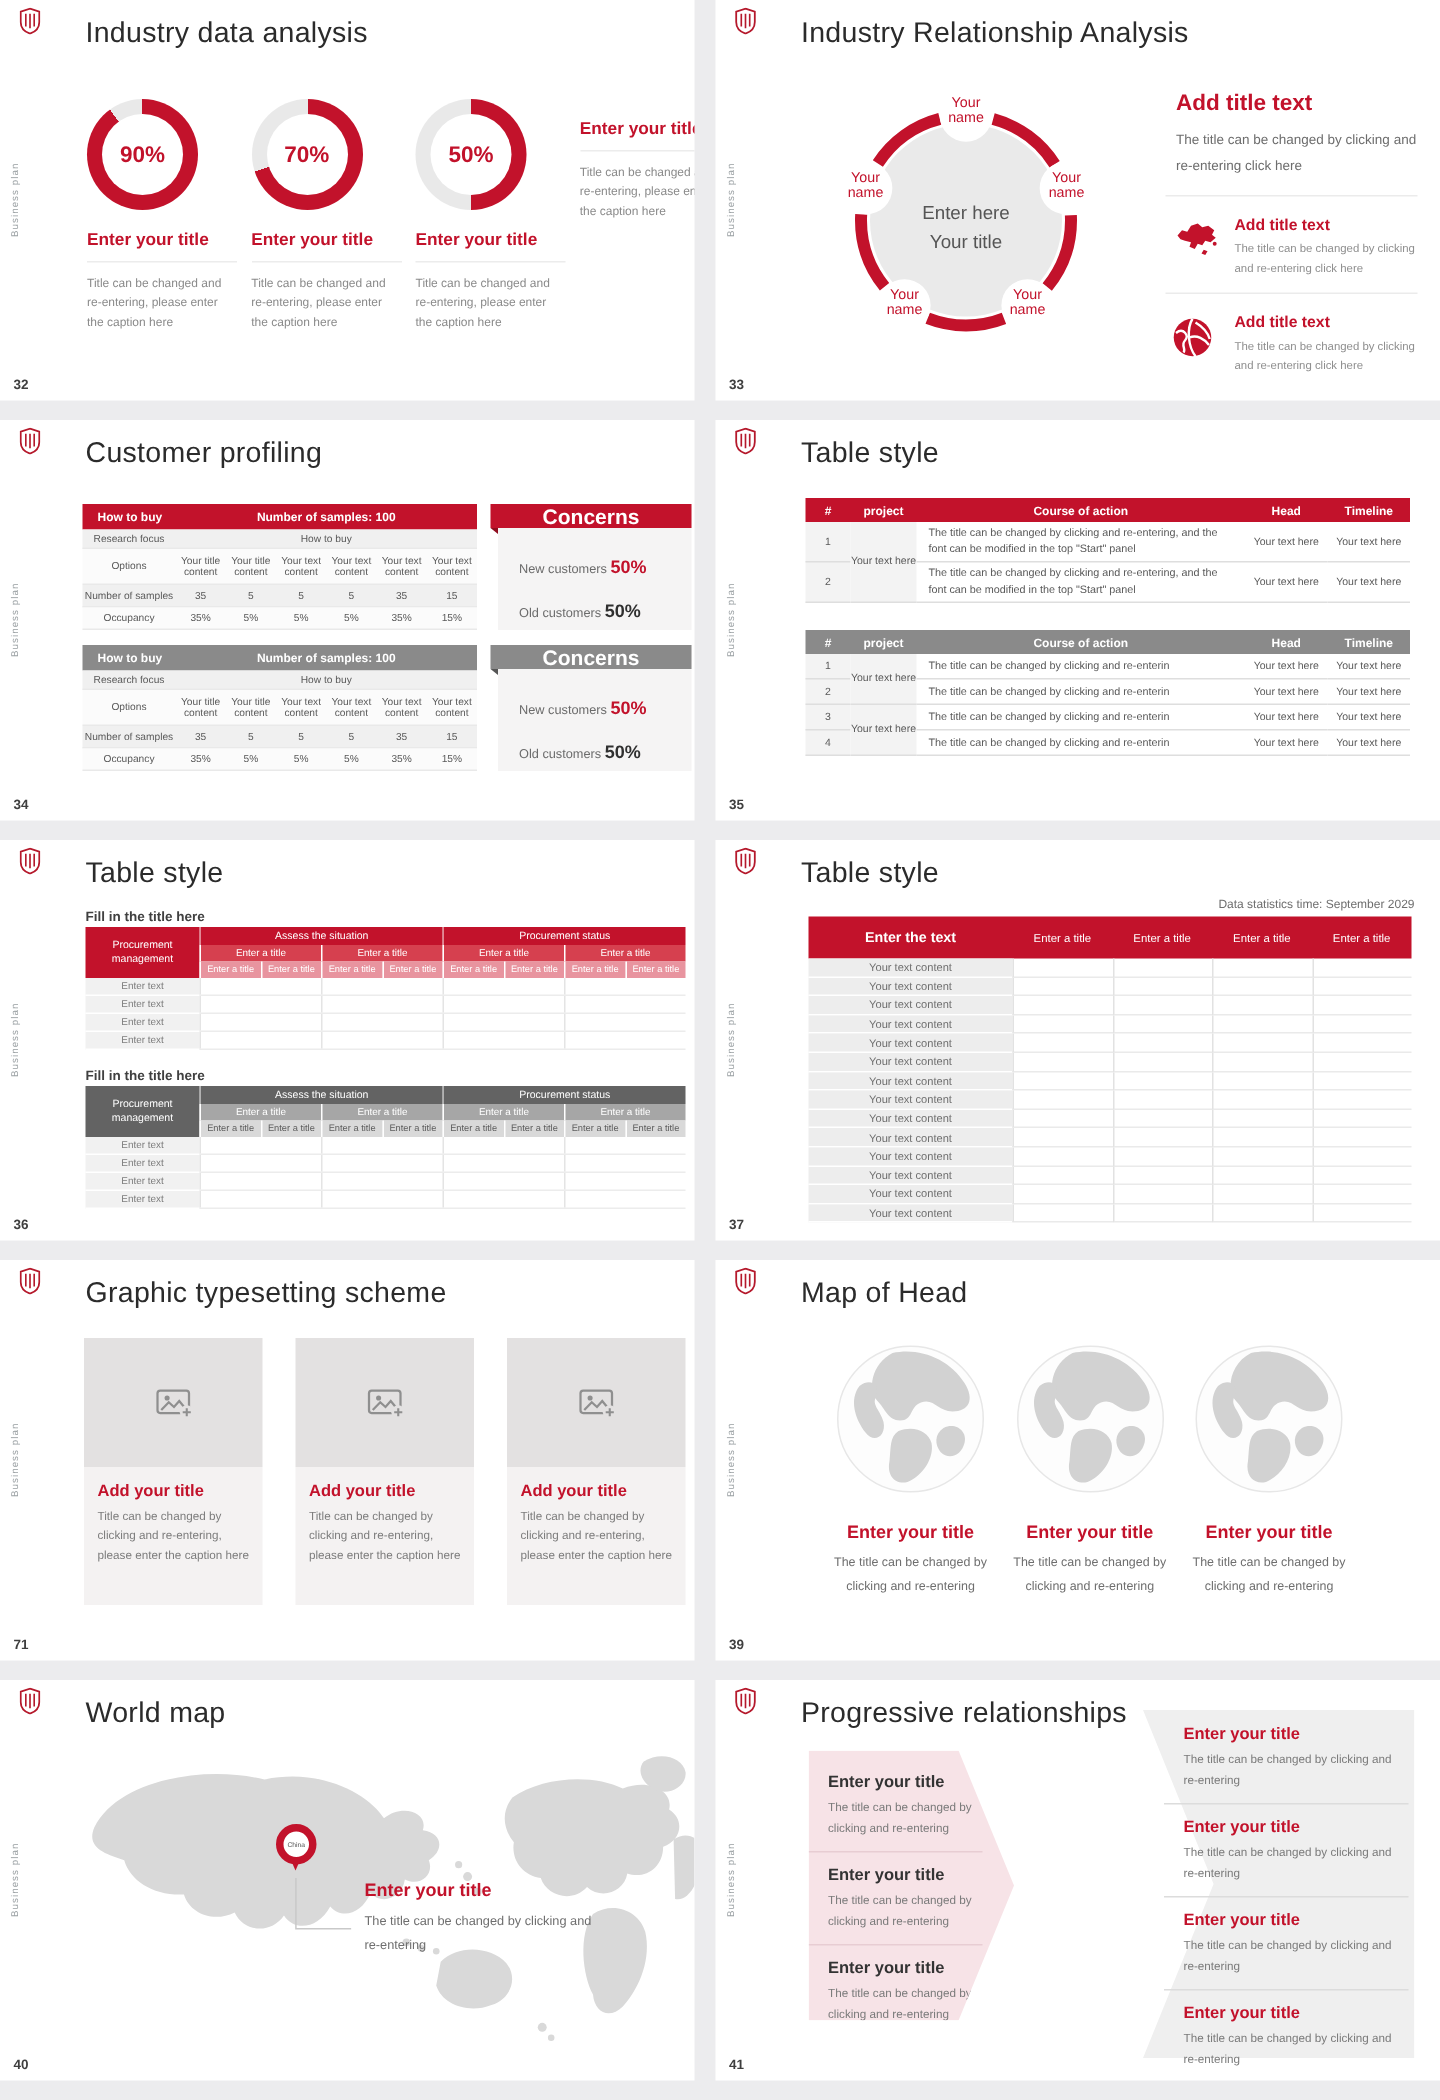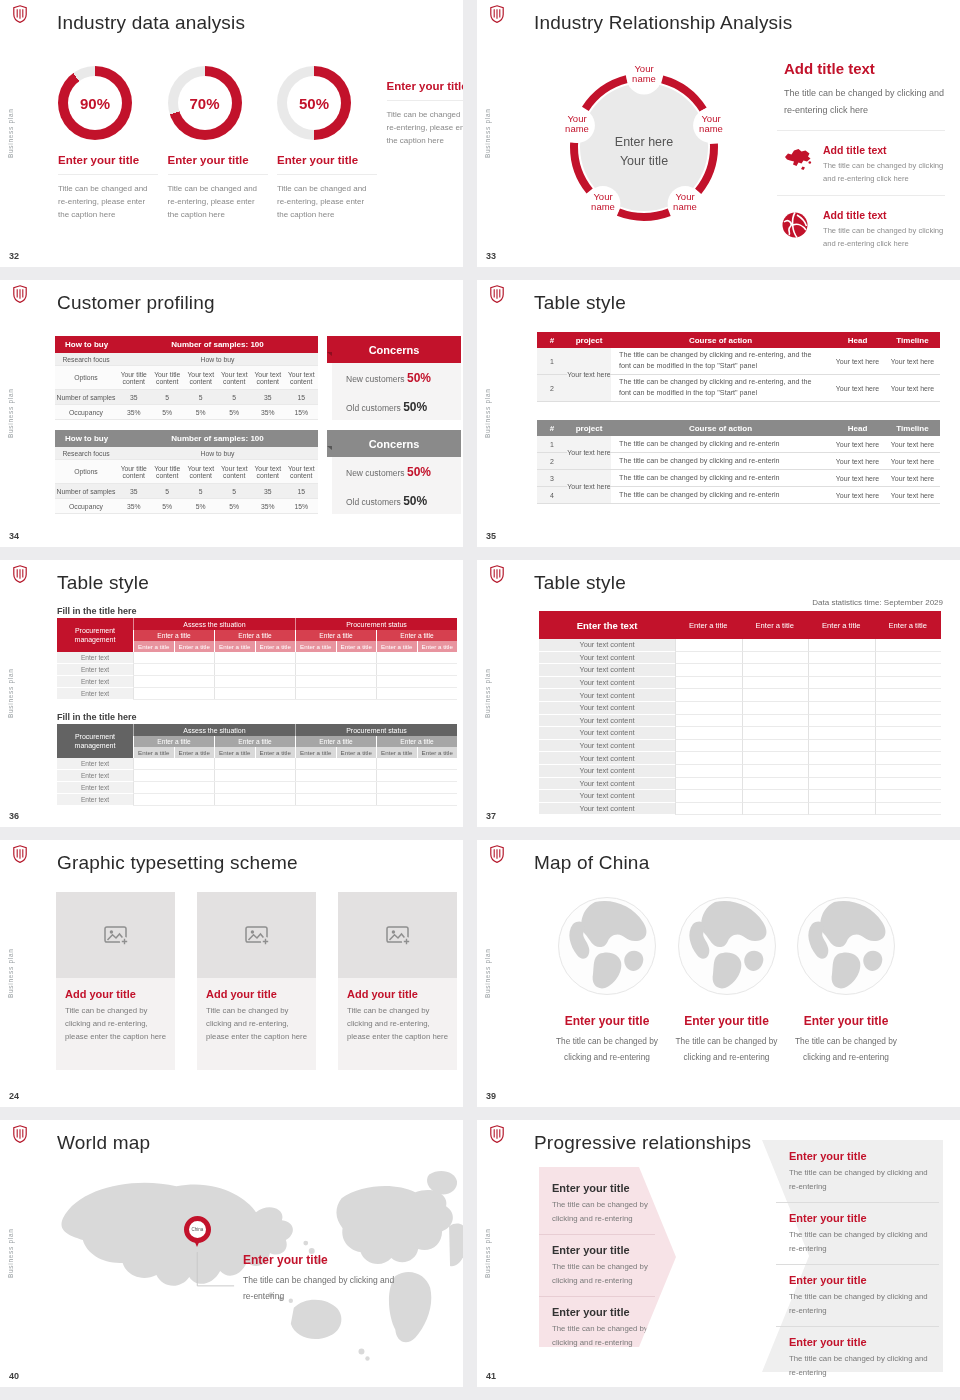--- a/index.html
+++ b/index.html
@@ -47,21 +47,21 @@
   .t34 .hd{height:17px;color:#fff;font-weight:700;font-size:8px}
   .t34 .hd .hl{width:62px;justify-content:flex-start;padding-left:10px}
   .t34 .hd .hr{flex:1}
   .t34 .lab{width:62px}
   .t34 .dat{flex:1;display:flex}
   .t34 .dat .tc{flex:1}
   .t34 .r{border-bottom:1px solid #e9e9e9}
   .t34 .shade{background:#f0f0f0}
   .t34 .lite{background:#fbfbfb}
   .concern{position:absolute;left:332px;width:129px;height:84px;background:#f5f4f4}
-  .ribbon{position:absolute;left:-5px;top:0;width:134px;height:27px;color:#fff;font-size:11px;font-weight:700;
+  .ribbon{position:absolute;left:-5px;top:0;width:134px;height:16px;color:#fff;font-size:14px;font-weight:700;
     display:flex;align-items:center;justify-content:center}
   .ribbon::after{content:"";position:absolute;left:0;top:16px;border-top:4px solid var(--red-dk);
     border-left:5px solid transparent}
   .ribbon.gray::after{border-top-color:#565656}
   .concern .body{position:absolute;left:14px;top:28px;font-size:8.5px;color:#6b6b6b;line-height:2.4}
   .concern b.v{font-size:12px}
   
   .t35{position:absolute;left:60px;width:403px;font-size:7px;color:var(--txt)}
   .t35 .hd{height:16px;color:#fff;font-weight:700;font-size:8px}
   .c1{width:30px}.c2{width:44px}.c3{width:219px}.c4{width:55px}.c5{width:55px}
@@ -742,29 +742,29 @@
           <svg width="26" height="23" viewBox="0 0 24 23">
               <use href="#img-ph"></use>
             </svg>
         </div>
         <div class="cap">
           <div class="ct">Add your title</div>
           <div class="cc">Title can be changed by clicking and re-entering, please enter the caption here</div>
         </div>
       </div>
       </div>
-    <div class="pnum">24</div>
-  </div>
-
-  <div class="slide">
-    <svg class="logo" viewBox="0 0 14 18">
-        <use href="#shield"></use>
-      </svg>
-    <div class="vtext">Business plan</div>
-    <div class="stitle">Map of China</div>
+    <div class="pnum">71</div>
+  </div>
+
+  <div class="slide">
+    <svg class="logo" viewBox="0 0 14 18">
+        <use href="#shield"></use>
+      </svg>
+    <div class="vtext">Business plan</div>
+    <div class="stitle">Map of Head</div>
     <div>
 
     <div class="g39" style="left: 55px;">
         <svg width="100" height="100" viewBox="0 0 100 100">
           <circle cx="50" cy="50" r="48.5" fill="#fdfdfd" stroke="#e7e7e7" stroke-width="1"></circle>
           <use href="#globe-land"></use>
         </svg>
         <div class="gt">Enter your title</div>
         <div class="gc">The title can be changed by clicking and re-entering</div>
       </div>

